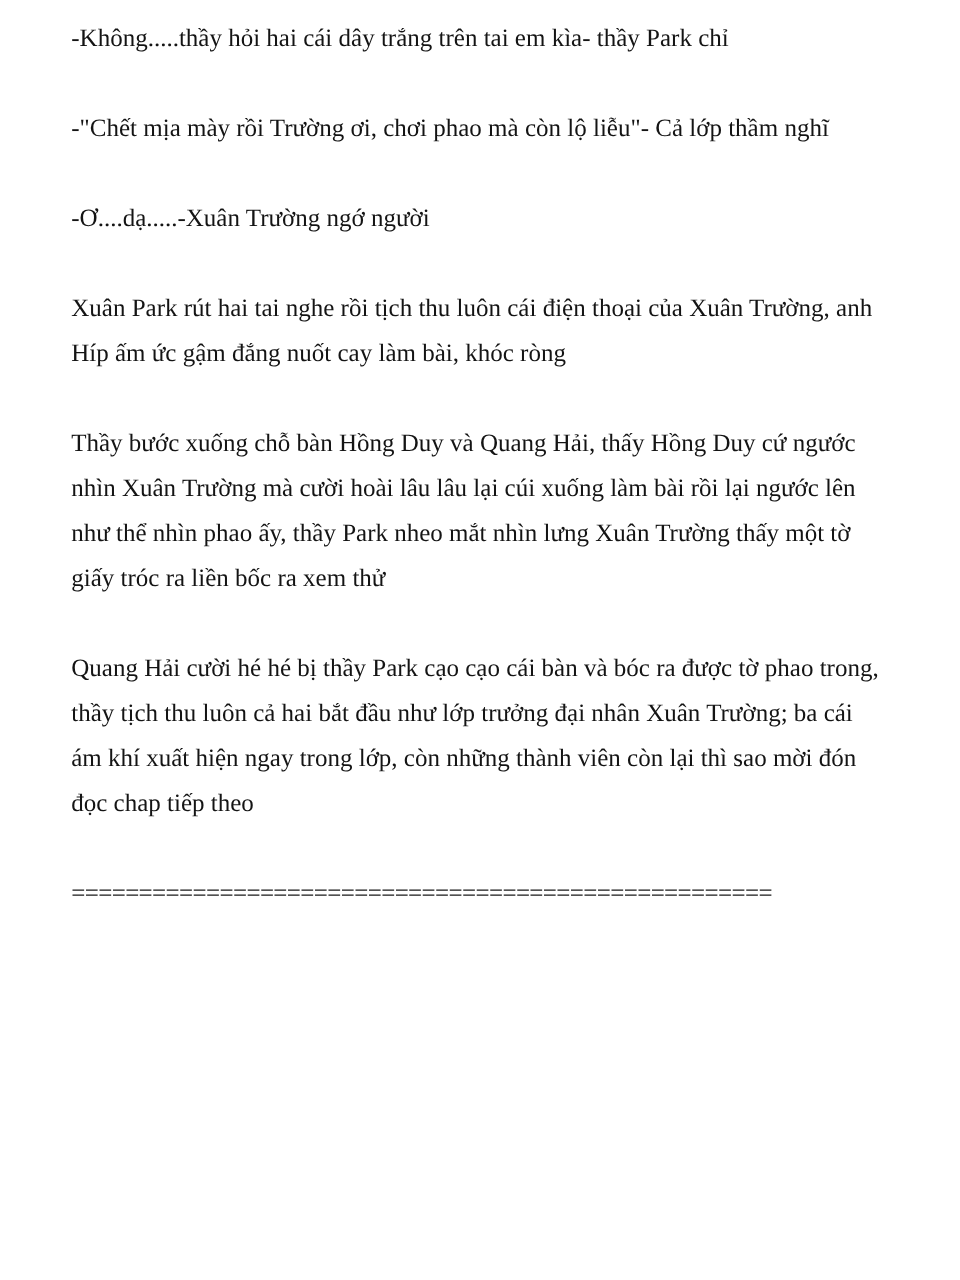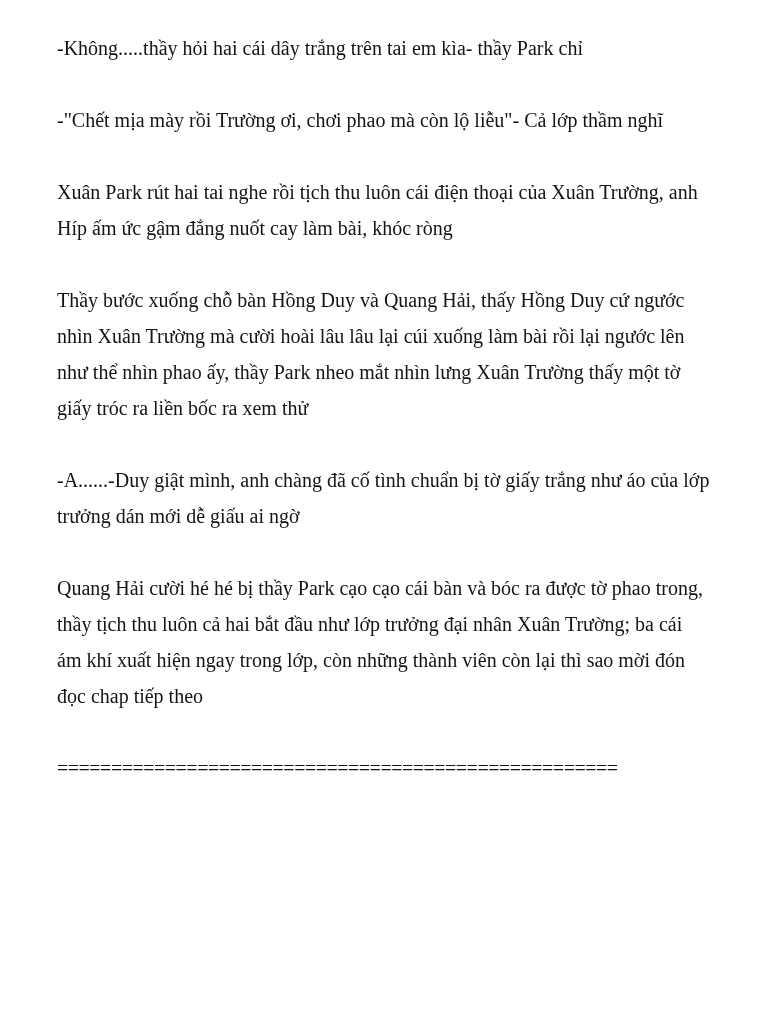--- a/index.html
+++ b/index.html
@@ -10,47 +10,46 @@
   body {
     width: 768px;
     height: 1024px;
     overflow: hidden;
     font-family: "Liberation Serif", "DejaVu Serif", serif;
   }
   .page {
     box-sizing: border-box;
     width: 768px;
     height: 1024px;
-    padding: 30px 57px 0 57px;
+    padding: 13px 57px 0 57px;
     background: #ffffff;
     color: #141414;
   }
   .page p {
     margin: 0 0 36px 0;
     font-size: 20px;
     line-height: 36px;
     white-space: pre-line;
     letter-spacing: 0;
   }
   .page p.divider {
     letter-spacing: -0.5px;
   }
 </style>
 </head>
 <body>
 
 <div class="page">
   <p>-Không.....thầy hỏi hai cái dây trắng trên tai em kìa- thầy Park chỉ</p>
   <p>-"Chết mịa mày rồi Trường ơi, chơi phao mà còn lộ liễu"- Cả lớp thầm nghĩ</p>
+  <p>-Ơ....dạ.....-Xuân Trường ngớ người</p>
   <p>Xuân Park rút hai tai nghe rồi tịch thu luôn cái điện thoại của Xuân Trường, anh
 Híp ấm ức gậm đắng nuốt cay làm bài, khóc ròng</p>
   <p>Thầy bước xuống chỗ bàn Hồng Duy và Quang Hải, thấy Hồng Duy cứ ngước
 nhìn Xuân Trường mà cười hoài lâu lâu lại cúi xuống làm bài rồi lại ngước lên
 như thể nhìn phao ấy, thầy Park nheo mắt nhìn lưng Xuân Trường thấy một tờ
 giấy tróc ra liền bốc ra xem thử</p>
-  <p>-A......-Duy giật mình, anh chàng đã cố tình chuẩn bị tờ giấy trắng như áo của lớp
-trưởng dán mới dễ giấu ai ngờ</p>
   <p>Quang Hải cười hé hé bị thầy Park cạo cạo cái bàn và bóc ra được tờ phao trong,
 thầy tịch thu luôn cả hai bắt đầu như lớp trưởng đại nhân Xuân Trường; ba cái
 ám khí xuất hiện ngay trong lớp, còn những thành viên còn lại thì sao mời đón
 đọc chap tiếp theo</p>
   <p class="divider">====================================================</p>
 </div>
 
 </body></html>

